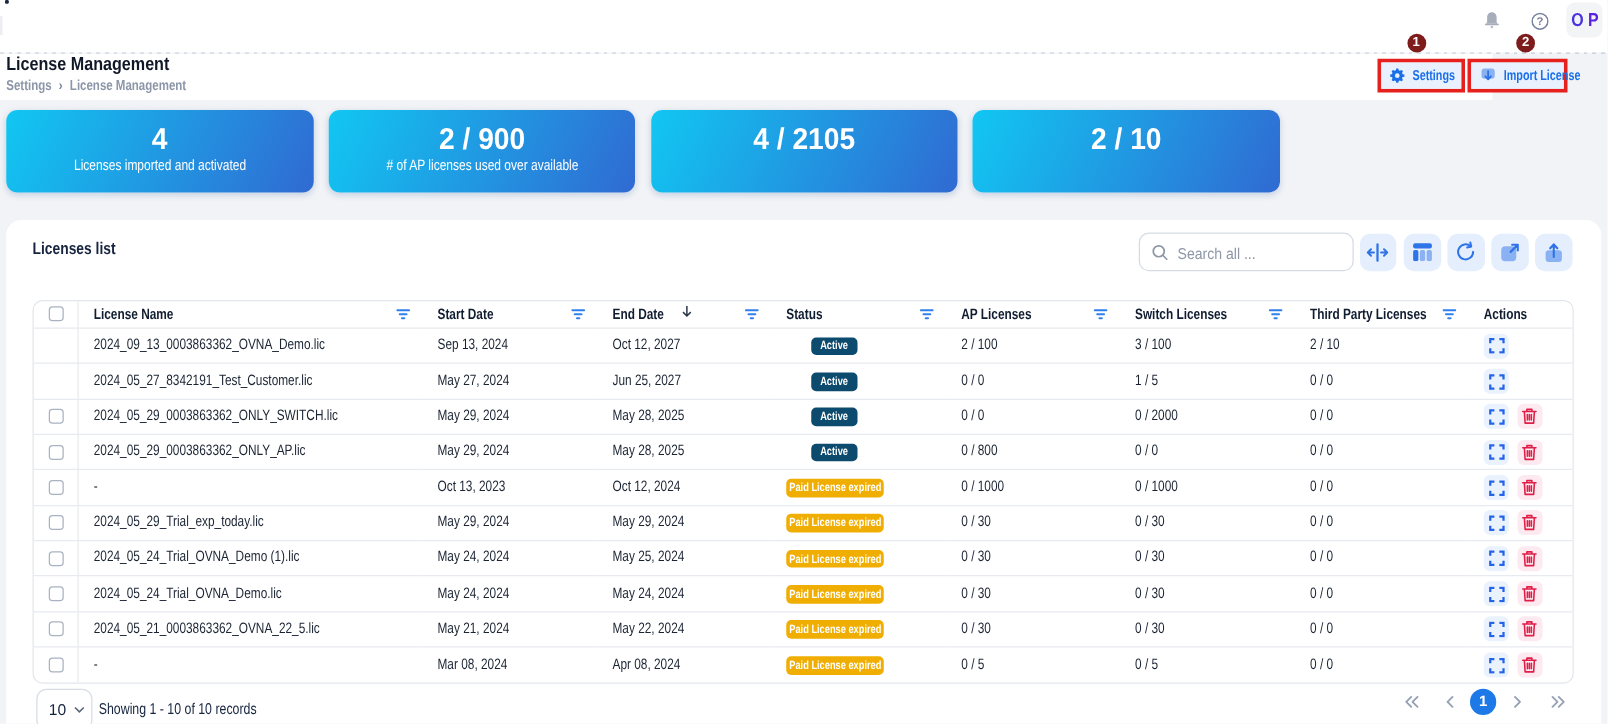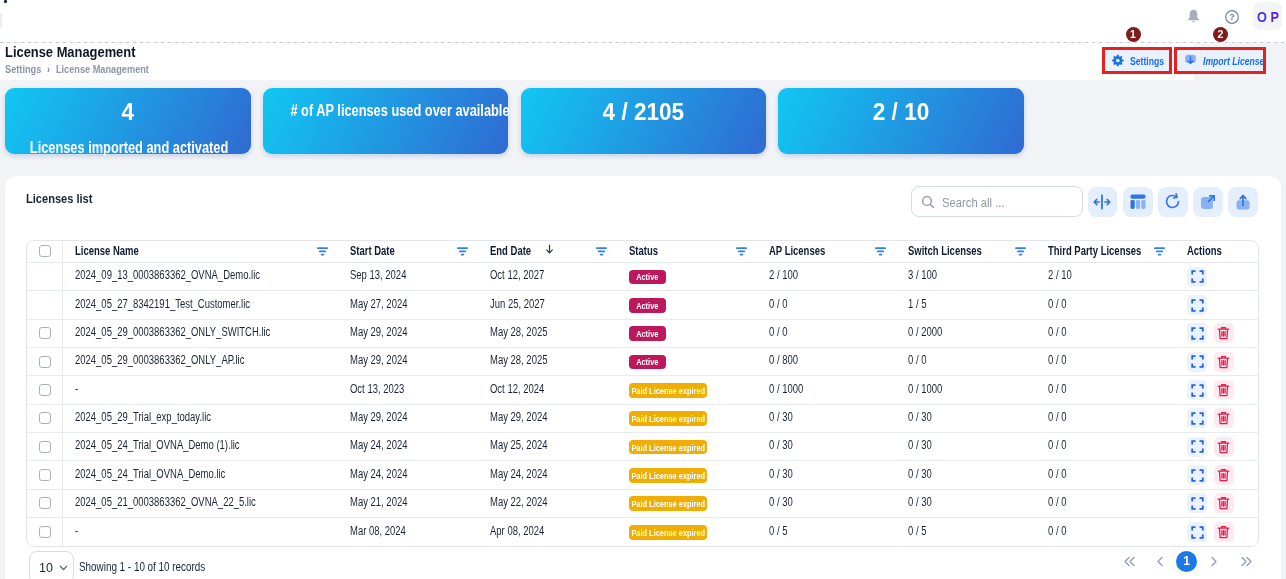--- a/index.html
+++ b/index.html
@@ -15,34 +15,34 @@
 .opchip .t { position:absolute; left:3.5px; top:6px; font-size:15px; font-weight:bold; white-space:nowrap; transform:scaleX(.85); transform-origin:left center; }
 .opchip .o { color:#4a34e0; } .opchip .p { color:#5b21e0; }
 
 .pagehead { position:absolute; top:43px; left:0; width:1194px; height:37px; background:#fff; }
 .ptitle { position:absolute; left:5px; top:0px; font-size:15px; font-weight:bold; color:#101828; white-space:nowrap; transform:scaleX(.86); transform-origin:left center; }
 .crumbs { position:absolute; left:5px; top:19.5px; font-size:11.5px; font-weight:bold; color:#8c96a8; white-space:nowrap; transform:scaleX(.80); transform-origin:left center; }
 .crumbs .sep { color:#76839b; padding:0 4px; }
 
 .annbox { position:absolute; border:3px solid #e6201d; z-index:4; }
 .box1 { left:1102px; top:47px; width:70px; height:27px; }
-.box2 { left:1174px; top:47px; width:92px; height:27px;font-style:italic; }
+.box2 { left:1174px; top:47px; width:80px; height:27px; }
 .abtn { position:absolute; inset:0; background:#e8f1fd; display:flex; align-items:center; color:#1a6fe8; overflow:visible; }
 .abtn svg, .abtn .bt { flex:none; }
 .abtn .bt { font-size:11.5px; font-weight:bold; white-space:nowrap; transform:scaleX(.75); transform-origin:left center; }
 .box1 .abtn svg { margin:0 6px 0 6px; }
 .box2 .abtn svg { margin:0 6px 0 7px; }
 .anncirc { position:absolute; width:15px; height:15px; background:#7e1c1c; border-radius:50%; color:#fff; font-size:10.5px; font-weight:bold; text-align:center; line-height:15px; z-index:5; }
 .c1 { left:1125.5px; top:26.5px; } .c2 { left:1213px; top:27px; }
 
 .cards { position:absolute; top:88.3px; left:5px; width:1276px; display:flex; gap:12.2px; }
 .card { width:245.6px; height:65.7px; border-radius:9px; background:linear-gradient(115deg,#11c7f2,#306ad2); color:#fff; text-align:center; box-shadow:0 2px 5px rgba(30,80,160,.22); }
 .card .num { font-size:24px; font-weight:bold; line-height:26px; margin-top:10.5px; }
 .card .num span { display:inline-block; transform:scaleX(.94); transform-origin:center; white-space:nowrap; }
-.card .lbl { font-size:16px; font-weight:bold; margin-top:14px; }
+.card .lbl { font-size:12px; font-weight:normal; margin-top:0; }
 .card .lbl span { display:inline-block; transform:scaleX(.80); transform-origin:center; white-space:nowrap; }
 
 .panel { position:absolute; top:176px; left:5px; width:1276px; height:403px; background:#fff; border-radius:12px 12px 0 0; }
 .ltitle { position:absolute; left:26px; top:191px; font-size:13.5px; font-weight:bold; color:#16243f; white-space:nowrap; transform:scaleX(.82); transform-origin:left center; }
 .search { position:absolute; left:911px; top:186px; width:172px; height:31px; border:1px solid #d5dbe3; border-radius:8px; background:#fff; }
 .search svg { position:absolute; left:9px; top:8px; }
 .search .ph { position:absolute; left:30px; top:8.5px; font-size:12.5px; color:#8d97a8; white-space:nowrap; transform:scaleX(.9); transform-origin:left center; }
 .tbtn { position:absolute; top:187px; width:29.5px; height:29.5px; background:#e4eefc; border-radius:8px; display:flex; align-items:center; justify-content:center; }
 .tb1{left:1087.7px;} .tb2{left:1123.3px;} .tb3{left:1158.2px;} .tb4{left:1193.4px;} .tb5{left:1228.3px;}
 
@@ -54,21 +54,21 @@
 td.chk, th.chk { border-right:1px solid #e7eaef; padding-left:12px; }
 tbody tr:last-child td { border-bottom:none; }
 .tx { display:inline-block; transform:scaleX(.79); transform-origin:left center; }
 td .tx { position:relative; top:-1.3px; }
 .cb { width:12px; height:12px; border:1px solid #a9b2c0; border-radius:3px; background:#fff; }
 .hflex { display:flex; align-items:center; }
 .hl { display:flex; align-items:flex-start; }
 .sort { margin-left:3px; display:inline-flex; }
 .fi { position:absolute; right:10px; top:50%; margin-top:-4.5px; }
 .pill { display:inline-flex; align-items:center; justify-content:center; border-radius:4px; color:#fff; height:14.5px; vertical-align:middle; }
-.pill.g { background:#be185d; width:37px; }
+.pill.g { background:#0c4a6e; width:37px;margin-left:20px; }
 .pill.y { background:#f0ae03; width:78px; }
 .ptx { font-size:9.5px; font-weight:bold; white-space:nowrap; display:inline-block; transform:scaleX(.78); transform-origin:center; }
 .aic { display:flex; gap:6.5px; align-items:center; }
 .icbtn { width:20px; height:20px; border-radius:5px; display:flex; align-items:center; justify-content:center; }
 .icbtn.b { background:#eaf2fd; }
 .icbtn.r { background:#fdeaf0; }
 
 .psel { position:absolute; left:29px; top:551px; width:45px; height:33px; border:1px solid #d6dce4; border-radius:8px; background:#fff; font-size:12.5px; color:#16243f; display:flex; align-items:center; padding-left:9px; gap:6px; }
 .showing { position:absolute; left:79px; top:560px; font-size:12.5px; color:#16243f; white-space:nowrap; transform:scaleX(.79); transform-origin:left center; }
 .pgi { position:absolute; color:#97a1b5; }
@@ -118,20 +118,21 @@
     <span class="bt">Import License</span>
   </div>
 </div>
 
 <div class="cards">
   <div class="card">
       <div class="num"><span>4</span></div>
       <div class="lbl"><span>Licenses imported and activated</span></div>
     </div>
   <div class="card">
+      <div class="num"><span>2 / 900</span></div>
       <div class="lbl"><span># of AP licenses used over available</span></div>
     </div>
   <div class="card">
       <div class="num"><span>4 / 2105</span></div>
     </div>
   <div class="card">
       <div class="num"><span>2 / 10</span></div>
     </div>
 </div>
 

